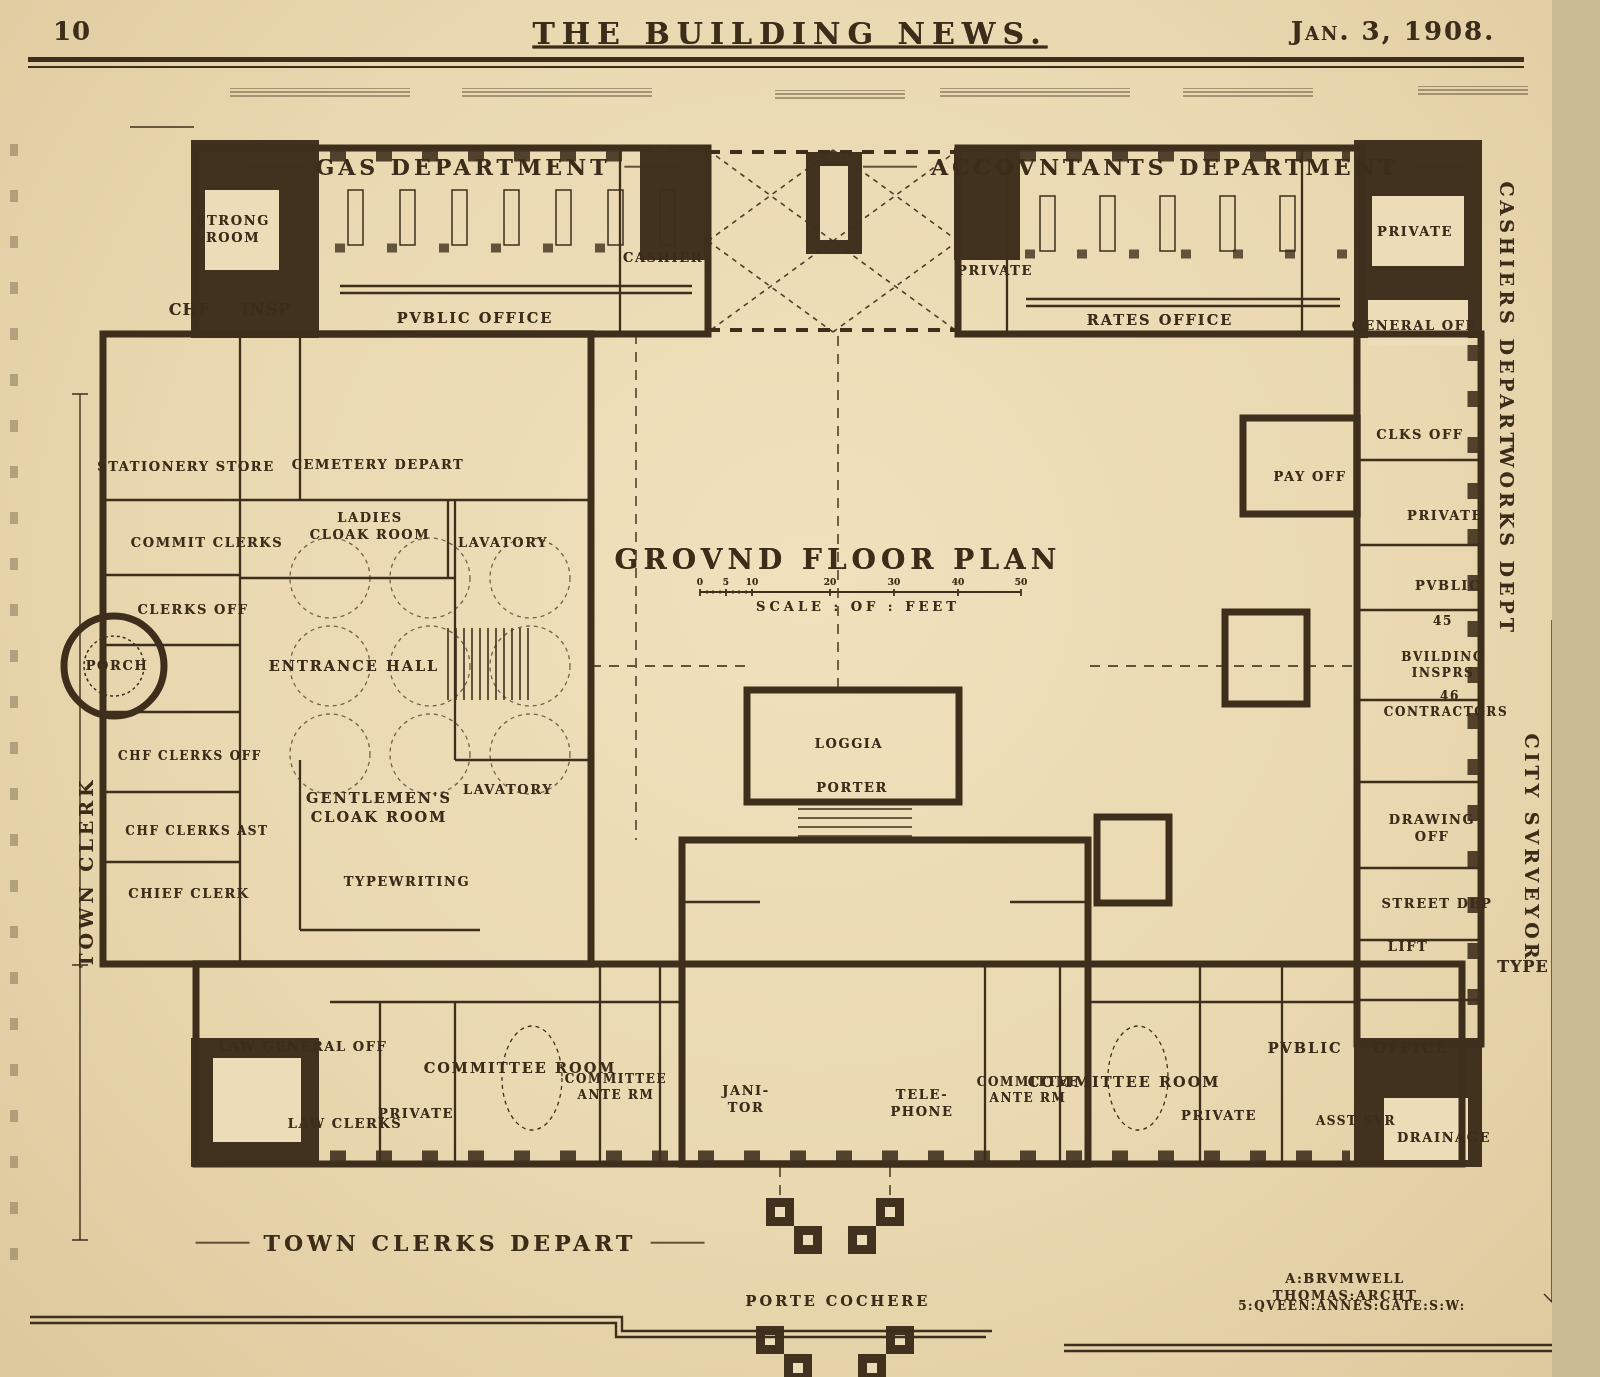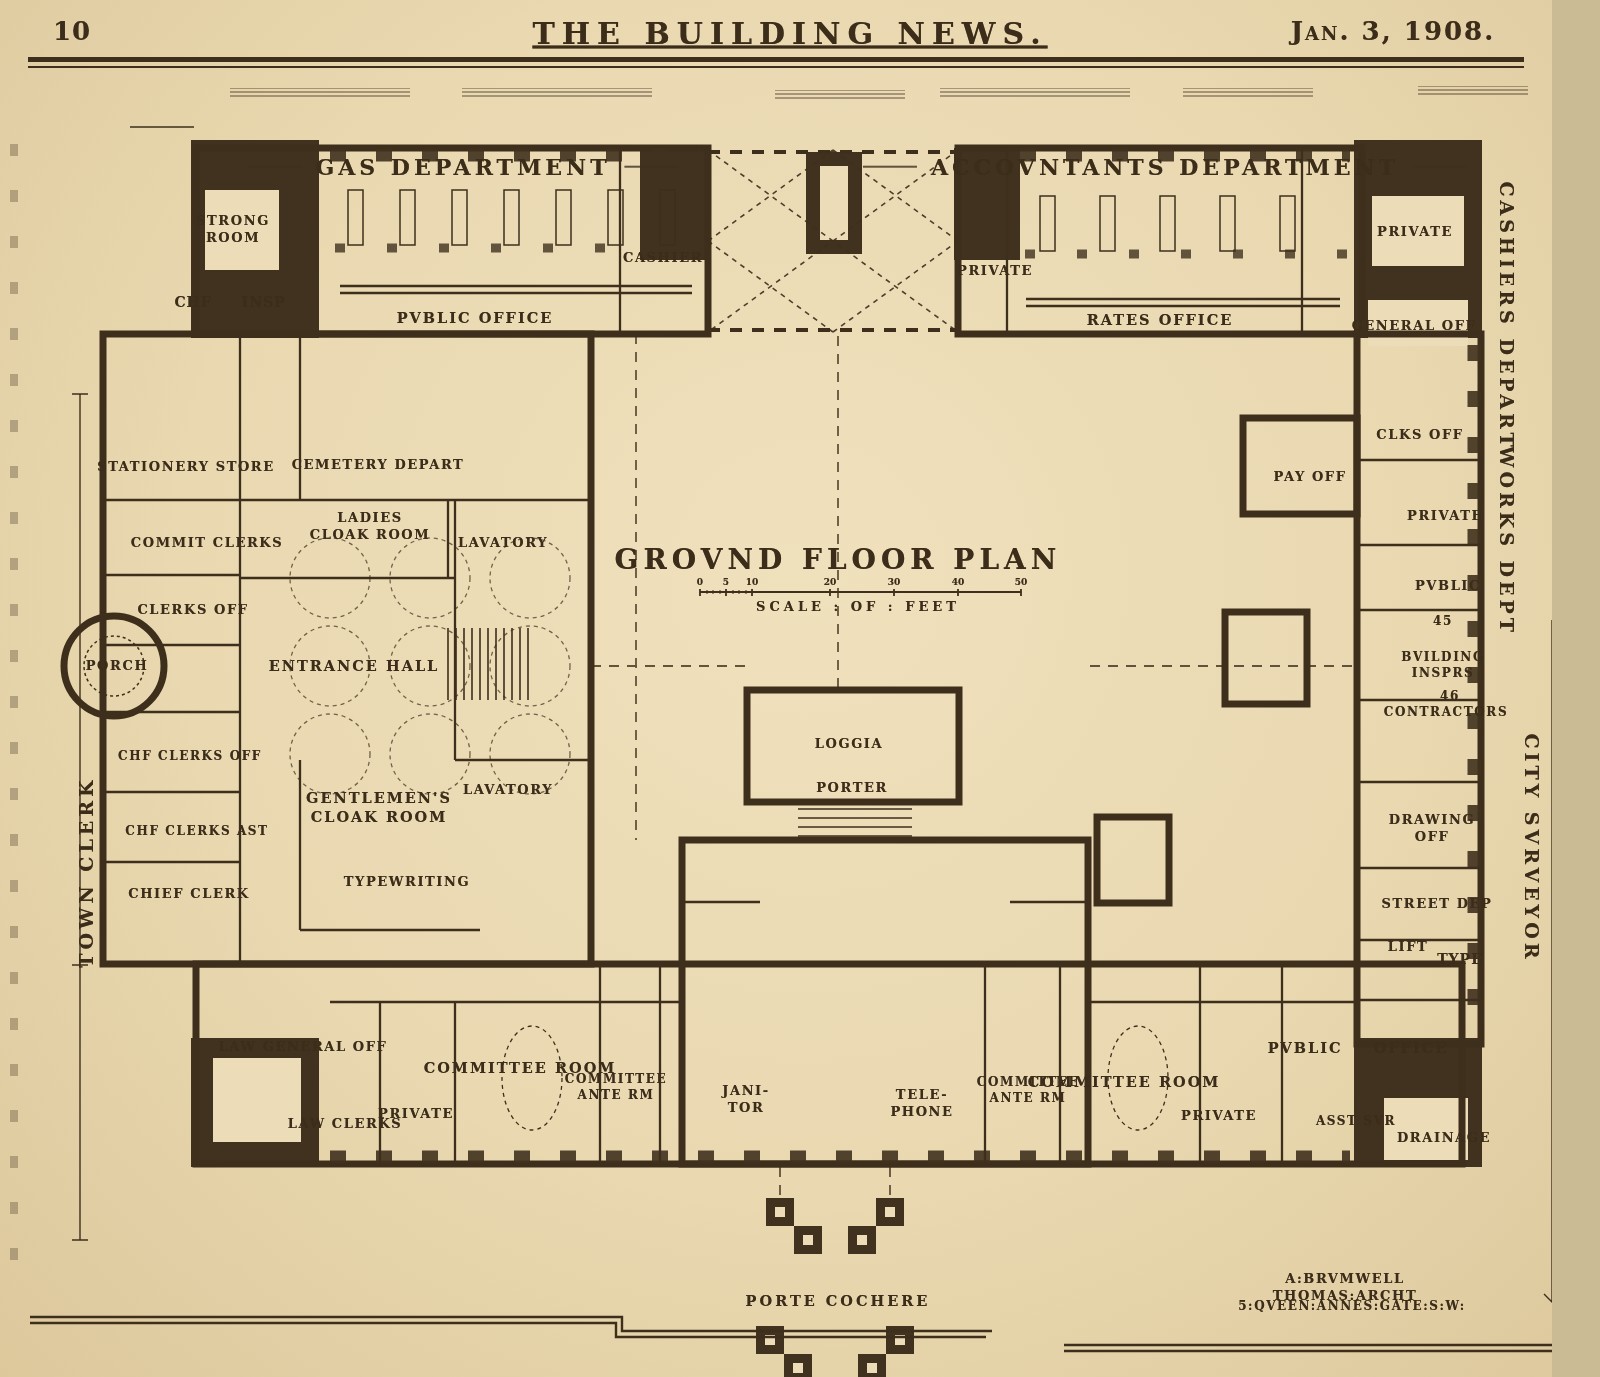--- a/index.html
+++ b/index.html
@@ -4,21 +4,21 @@
 <style>
   html,body{margin:0;padding:0;background:#cbbb95;}
   #page{position:relative;width:1552px;height:1377px;overflow:hidden;
         background:radial-gradient(ellipse at 52% 42%, #f0e1bd 0%, #e9d8b0 55%, #ddc89c 100%);
         font-family:"DejaVu Serif","Liberation Serif",serif;color:#3e2f1c;}
   svg{position:absolute;left:0;top:0;}
   .lbl{position:absolute;transform:translate(-50%,-50%);font-weight:700;text-align:center;
        letter-spacing:1.6px;line-height:1.3;white-space:pre-line;color:#3c2d1a;
        text-shadow:0 0 .5px rgba(62,47,28,.55);}
   .fs9{font-size:9px;letter-spacing:0;}
-  .fs11{font-size:14px;letter-spacing:1px;}
+  .fs11{font-size:16px;letter-spacing:1px;margin-top:8px;}
   .fs12{font-size:12px;}
   .fs13{font-size:13px;}
   .fs14{font-size:14.5px;letter-spacing:2px;}
   .title{font-size:37px;letter-spacing:6px;white-space:nowrap;}
   .subtitle{font-size:28px;letter-spacing:5px;white-space:nowrap;}
   .dept{font-size:22px;letter-spacing:4px;white-space:nowrap;margin-top:40px;}
   .vr{transform:translate(-50%,-50%) rotate(90deg);font-size:19px;letter-spacing:4px;white-space:nowrap;}
   .vl{transform:translate(-50%,-50%) rotate(-90deg);font-size:19px;letter-spacing:4px;white-space:nowrap;}
   .leader::before,.leader::after{content:"";display:inline-block;width:54px;border-top:2px solid #3e2f1c;
        vertical-align:middle;margin:0 14px 5px;opacity:.8;}
@@ -198,20 +198,21 @@
       <path d="M30,1317H622V1331H992"></path>
       <path d="M30,1323H616V1337H986"></path>
       <path d="M1064,1345H1560"></path>
       <path d="M1064,1351H1560"></path>
       <path d="M1560,1256V1351"></path>
     </g>
   </svg>
 
   <div class="lbl dept leader" style="left:463px;top:127px">GAS DEPARTMENT</div>
   <div class="lbl dept leader" style="left:1165px;top:127px">ACCOVNTANTS DEPARTMENT</div>
+  <div class="lbl dept leader" style="left:450px;top:1203px">TOWN CLERKS DEPART</div>
   <div class="lbl vr" style="left:1507px;top:316px">CASHIERS DEPART</div>
   <div class="lbl vr" style="left:1507px;top:541px">WORKS DEPT</div>
   <div class="lbl vr" style="left:1532px;top:848px">CITY SVRVEYOR</div>
   <div class="lbl vl" style="left:86px;top:872px">TOWN CLERK</div>
 
   <div class="lbl subtitle" style="left:838px;top:560px">GROVND FLOOR PLAN</div>
   <div class="lbl fs13" style="left:858px;top:607px;letter-spacing:4px">SCALE : OF : FEET</div>
   <div class="lbl fs9" style="left:700px;top:583px">0</div>
   <div class="lbl fs9" style="left:726px;top:583px">5</div>
   <div class="lbl fs9" style="left:752px;top:583px">10</div>
@@ -234,21 +235,21 @@
   <div class="lbl fs13" style="left:1310px;top:477px">PAY OFF</div>
   <div class="lbl fs13" style="left:1445px;top:516px">PRIVATE</div>
   <div class="lbl fs13" style="left:1448px;top:586px">PVBLIC</div>
   <div class="lbl fs12" style="left:1443px;top:622px">45</div>
   <div class="lbl fs12" style="left:1443px;top:666px">BVILDING INSPRS</div>
   <div class="lbl fs12" style="left:1450px;top:697px">46</div>
   <div class="lbl fs12" style="left:1446px;top:713px">CONTRACTORS</div>
   <div class="lbl fs13" style="left:1432px;top:829px">DRAWING OFF</div>
   <div class="lbl fs13" style="left:1437px;top:904px">STREET DEP</div>
   <div class="lbl fs13" style="left:1408px;top:947px">LIFT</div>
-  <div class="lbl fs11" style="left:1460px;top:959px">TYPE</div>
+  <div class="lbl fs11" style="left:1523px;top:959px">TYPE</div>
   <div class="lbl fs14 wide" style="left:1358px;top:1048px">PVBLIC OFFICE</div>
   <div class="lbl fs12" style="left:1356px;top:1122px">ASST SVR</div>
   <div class="lbl fs13" style="left:1444px;top:1138px">DRAINAGE</div>
 
   <div class="lbl fs13" style="left:186px;top:467px">STATIONERY STORE</div>
   <div class="lbl fs13" style="left:378px;top:465px">CEMETERY DEPART</div>
   <div class="lbl fs13" style="left:207px;top:543px">COMMIT CLERKS</div>
   <div class="lbl fs13" style="left:370px;top:527px">LADIES
 CLOAK ROOM</div>
   <div class="lbl fs13" style="left:503px;top:543px">LAVATORY</div>

